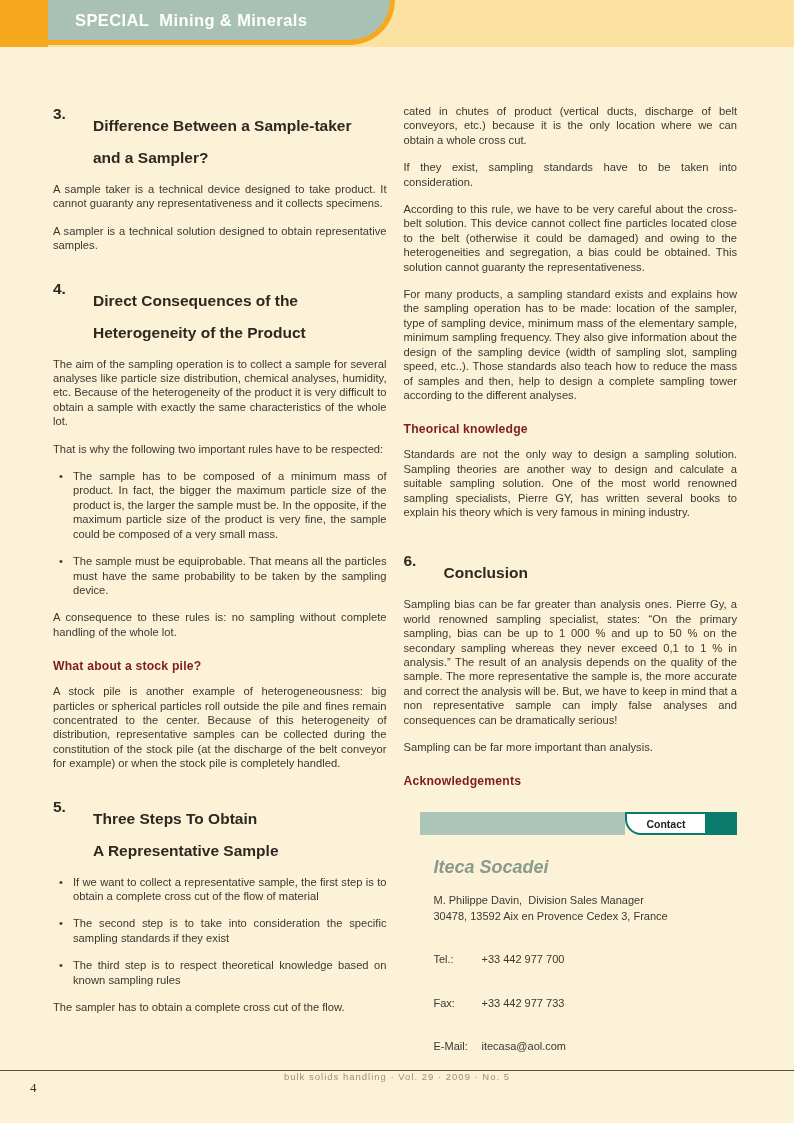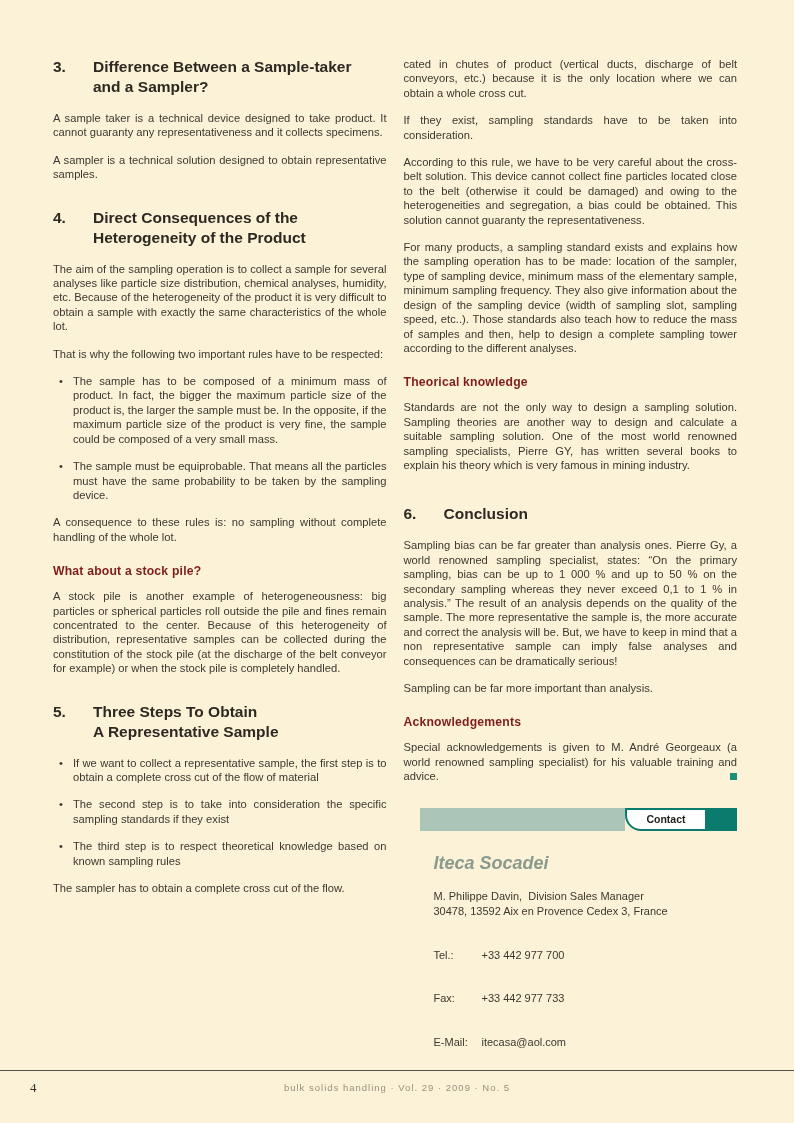--- a/index.html
+++ b/index.html
@@ -21,21 +21,21 @@
   }
   .band .tab .kicker{ margin-right:10px; }
   
   .content{ display:flex; gap:17px; padding:57px 57px 0 53px; }
   .col{ flex:1; min-width:0; }
   p.body{ font-size:11.2px; line-height:14.4px; text-align:justify; margin-bottom:13px; }
   .sec{ display:flex; margin:26px 0 14px; color:#2d2922; }
   .sec.first{ margin-top:0; }
   .sec .num{ width:40px; font-weight:bold; font-size:15.5px; line-height:20px; }
   .sec .ttl{ flex:1; font-weight:bold; font-size:15.5px; line-height:20px; }
-  .sec .tl{ display:block; }
+  .sec .tl{ display:block;margin-top:12px; }
   .subhead{ font-weight:bold; font-size:12.2px; color:#7f1d1d; margin:20px 0 11px; letter-spacing:.2px; }
   .bullet{ display:flex; margin:0 0 13px 6px; }
   .bullet .b{ width:14px; font-size:11.2px; line-height:14.4px; }
   .bullet .bt{ flex:1; font-size:11.2px; line-height:14.4px; text-align:justify; }
   .ackwrap{ position:relative; }
   .endsq{ position:absolute; right:0; bottom:4px; width:7px; height:7px; background:#1e8e7c; }
   
   .contact{ margin-top:24px; }
   .cbar{ display:flex; height:23px;padding-left:16px; }
   .cbar .fill{ flex:1; background:#abc5b9; }
@@ -45,27 +45,34 @@
     font-weight:bold; font-size:10.5px; color:#1f1e1a;
   }
   .cbar .cend{ width:30px; background:#0b7b6e; }
   .company{ margin:22px 0 15px 30px; font-style:italic; font-weight:600; font-size:18px; color:#8a9a8e; }
   .cinfo{ margin-left:30px; font-size:11px; line-height:15.5px; color:#3c3830; }
   .crow{ display:flex;margin-top:28px; }
   .crow .lab{ width:48px; }
   
   .footer{ position:absolute; left:0; top:1070px; width:794px; border-top:1.5px solid #53504a; }
   .pagenum{ position:absolute; left:30px; top:9px; font-family:"Liberation Serif", serif; font-size:13px; color:#33302a; }
-  .journal{ text-align:center; margin-top:11px; font-size:9.5px; letter-spacing:1px; color:#96927f; }
+  .journal{ text-align:center; font-size:9.5px; letter-spacing:1px; color:#96927f; }
 </style>
 </head>
 <body>
 
 <div class="page">
 
+  <div class="band">
+    <div class="corner"></div>
+    <div class="tab">
+      <span class="kicker">SPECIAL</span>
+      <span>Mining &amp; Minerals</span>
+    </div>
+  </div>
 
   <div class="content">
 
     <div class="col">
 
       <div class="sec first">
         <span class="num">3.</span>
         <span class="ttl">
           <span class="tl">Difference Between a Sample-taker</span>
           <span class="tl">and a Sampler?</span>
@@ -141,24 +148,20 @@
         <span class="ttl">
           <span class="tl">Conclusion</span>
         </span>
       </div>
 
       <p class="body">Sampling bias can be far greater than analysis ones. Pierre Gy, a world renowned sampling specialist, states: “On the primary sampling, bias can be up to 1 000 % and up to 50 % on the secondary sampling whereas they never exceed 0,1 to 1 % in analysis.” The result of an analysis depends on the quality of the sample. The more representative the sample is, the more accurate and correct the analysis will be. But, we have to keep in mind that a non representative sample can imply false analyses and consequences can be dramatically serious!</p>
       <p class="body">Sampling can be far more important than analysis.</p>
 
       <div class="subhead">Acknowledgements</div>
 
-      <div class="ackwrap">
-        <p class="body">Special acknowledgements is given to M. André Georgeaux (a world renowned sampling specialist) for his valuable training and advice.</p>
-        <span class="endsq"></span>
-      </div>
 
       <div class="contact">
         <div class="cbar">
           <div class="fill"></div>
           <div class="ctab">Contact</div>
           <div class="cend"></div>
         </div>
         <div class="company">Iteca Socadei</div>
         <div class="cinfo">
           <div>M. Philippe Davin,&nbsp; Division Sales Manager</div>

